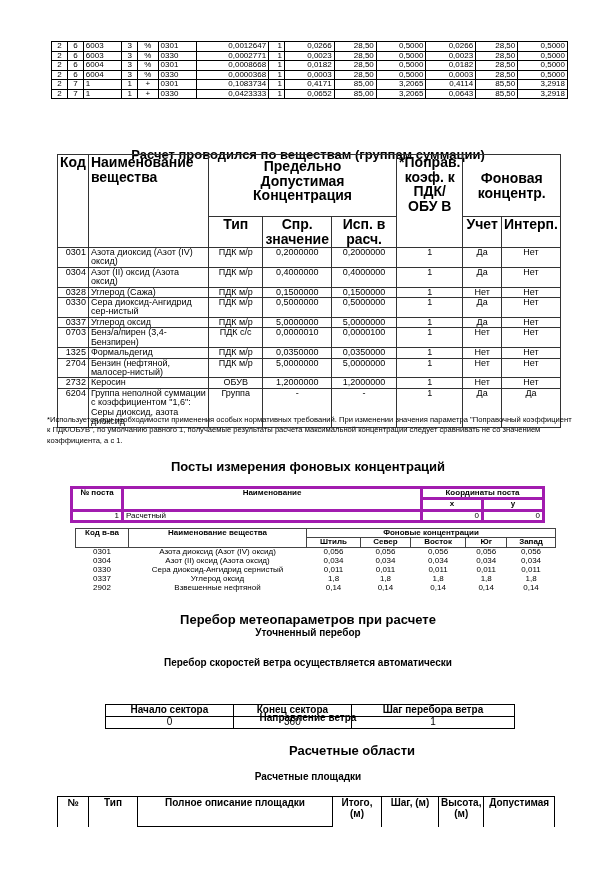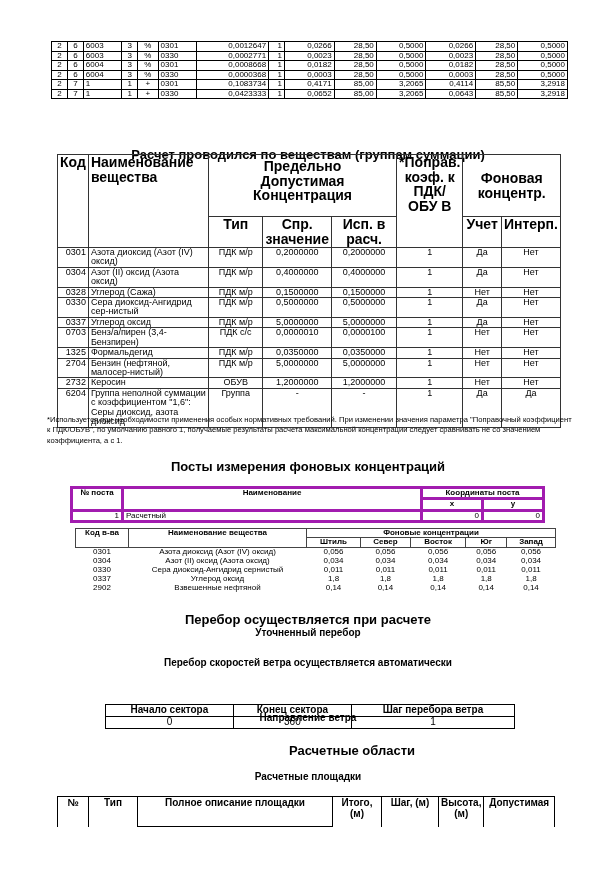--- a/index.html
+++ b/index.html
@@ -350,21 +350,21 @@
         <td>Взвешенные нефтяной</td>
         <td>0,14</td>
         <td>0,14</td>
         <td>0,14</td>
         <td>0,14</td>
         <td>0,14</td>
       </tr>
     </tbody>
 </table>
 
-<div class="h1" style="top:612px;">Перебор осуществляется при расчете</div>
+<div class="h1" style="top:612px;">Перебор метеопараметров при расчете</div>
 <div class="h2" style="top:627px;">Уточненный перебор</div>
 <div class="h2" style="top:657px;">Перебор скоростей ветра осуществляется автоматически</div>
 <div class="h2" style="top:712px;">Направление ветра</div>
 
 <table id="t5">
   <thead>
     <tr>
       <th>Начало сектора</th>
       <th>Конец сектора</th>
       <th>Шаг перебора ветра</th>

